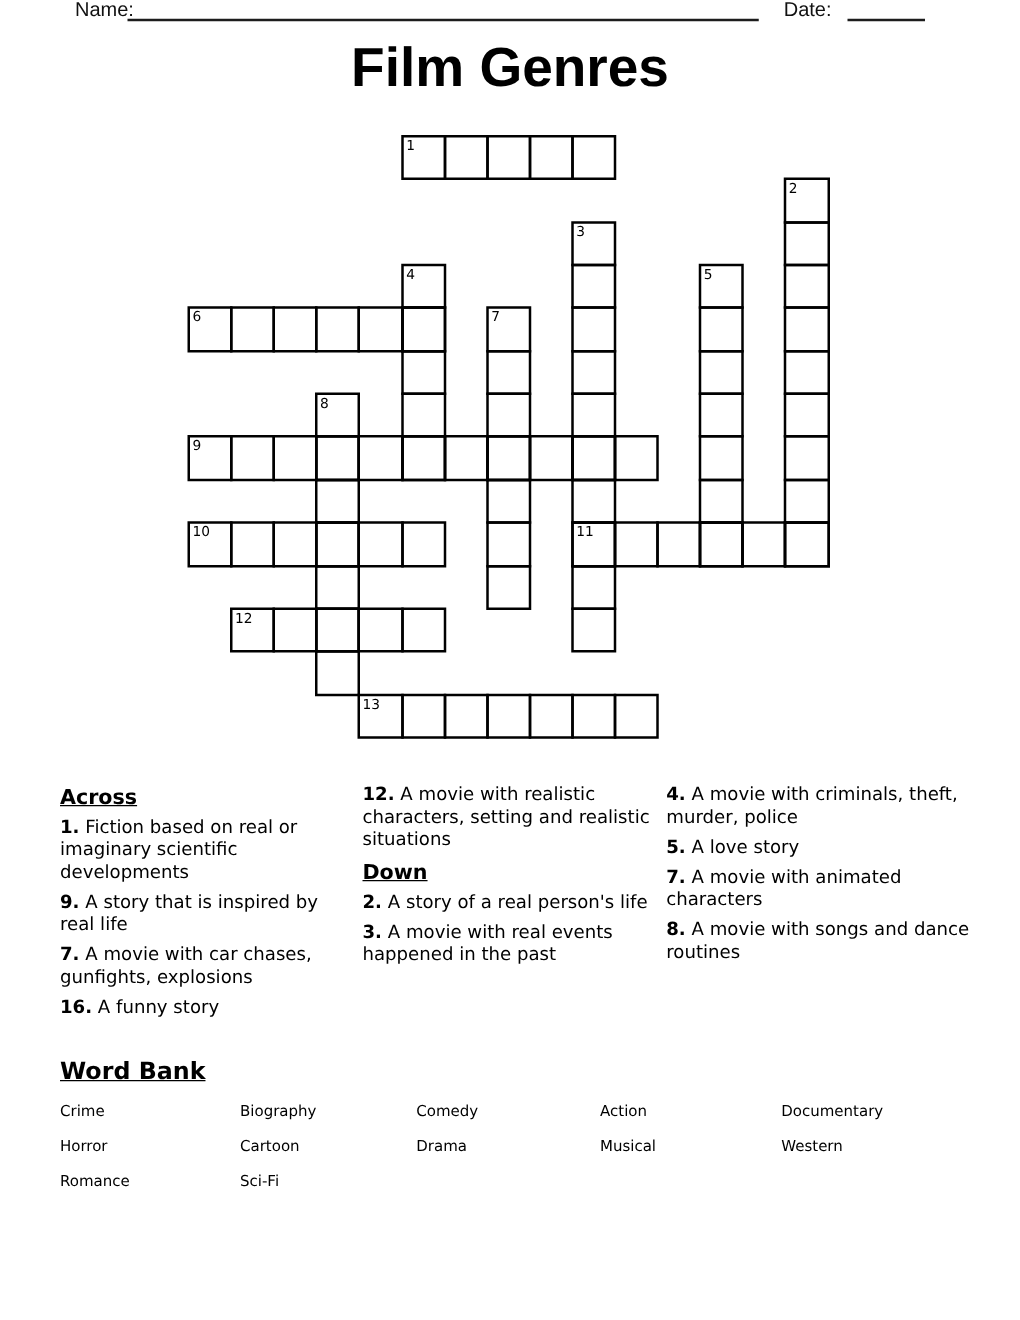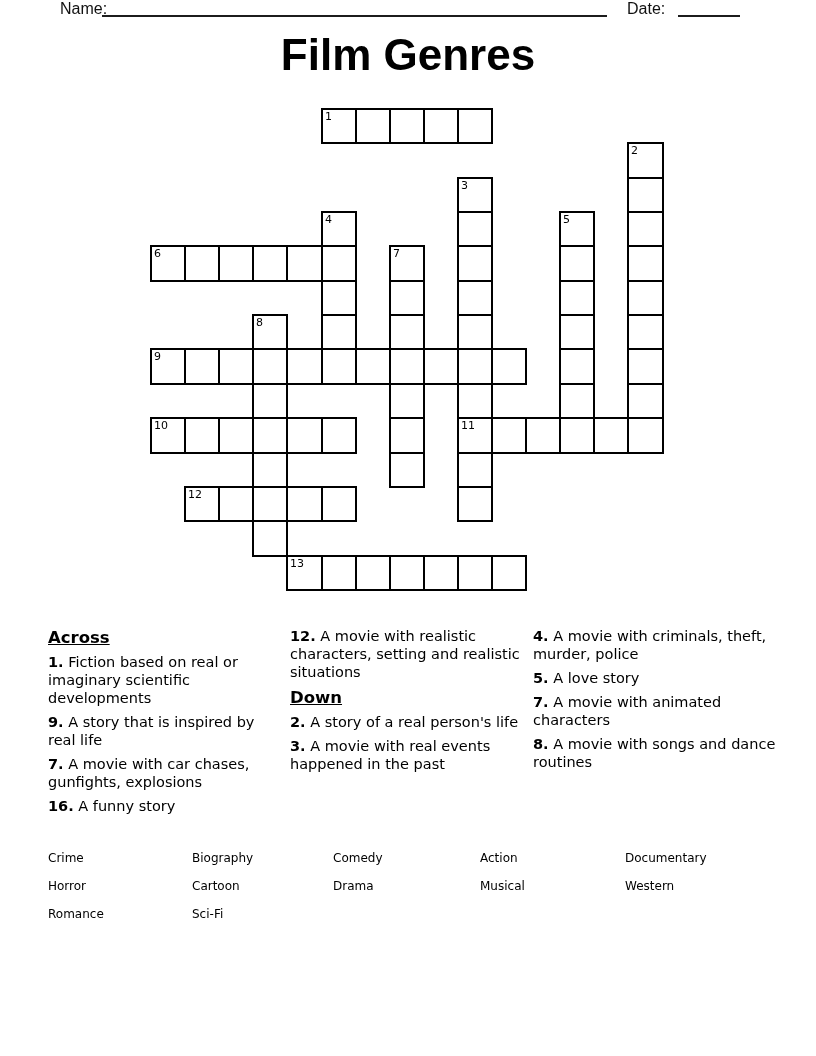--- a/index.html
+++ b/index.html
@@ -236,20 +236,21 @@
       <div class="clue"><span class="clue-num">3.</span> A movie with real events happened in the past</div>
     </div>
   <div class="clues-col" style="left:533px; width:250px">
       <div class="clue"><span class="clue-num">4.</span> A movie with criminals, theft, murder, police</div>
       <div class="clue"><span class="clue-num">5.</span> A love story</div>
       <div class="clue"><span class="clue-num">7.</span> A movie with animated characters</div>
       <div class="clue"><span class="clue-num">8.</span> A movie with songs and dance routines</div>
     </div>
 
   <div class="wordbank">
+    <div class="wb-heading">Word Bank</div>
     <div class="wb-grid" id="wb-grid">
         <div class="wb-word">Crime</div>
         <div class="wb-word">Biography</div>
         <div class="wb-word">Comedy</div>
         <div class="wb-word">Action</div>
         <div class="wb-word">Documentary</div>
         <div class="wb-word">Horror</div>
         <div class="wb-word">Cartoon</div>
         <div class="wb-word">Drama</div>
         <div class="wb-word">Musical</div>

